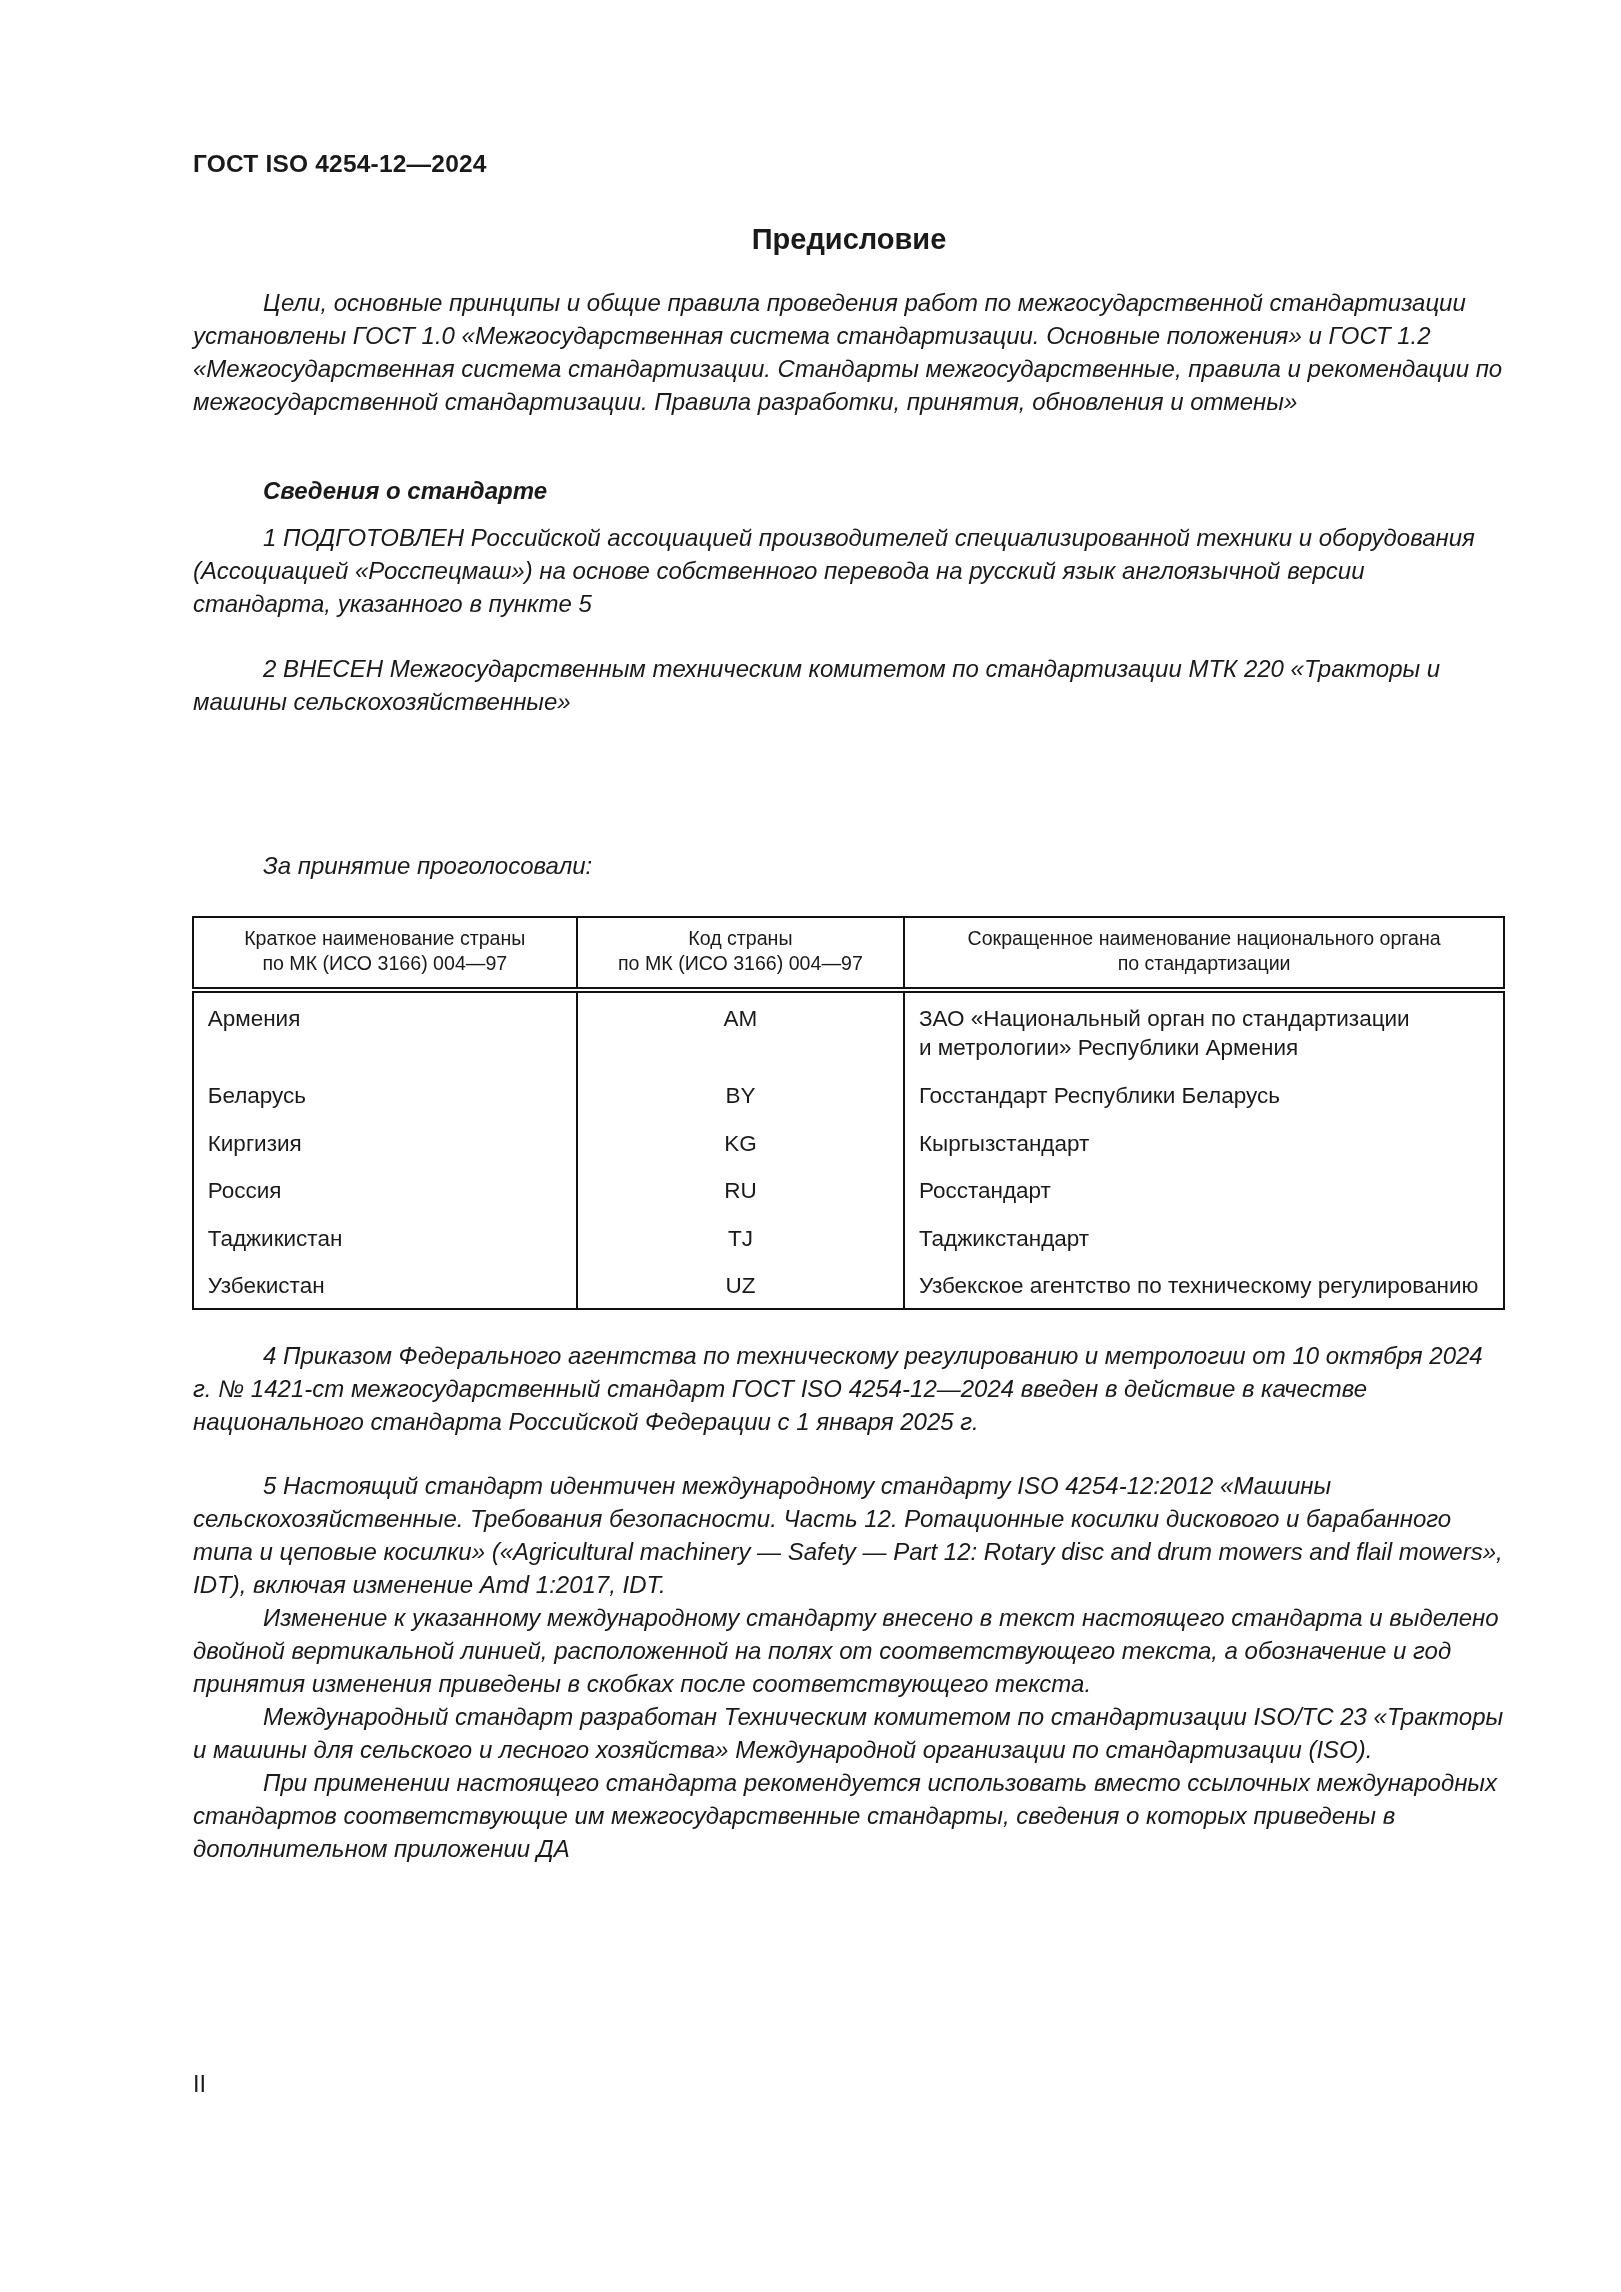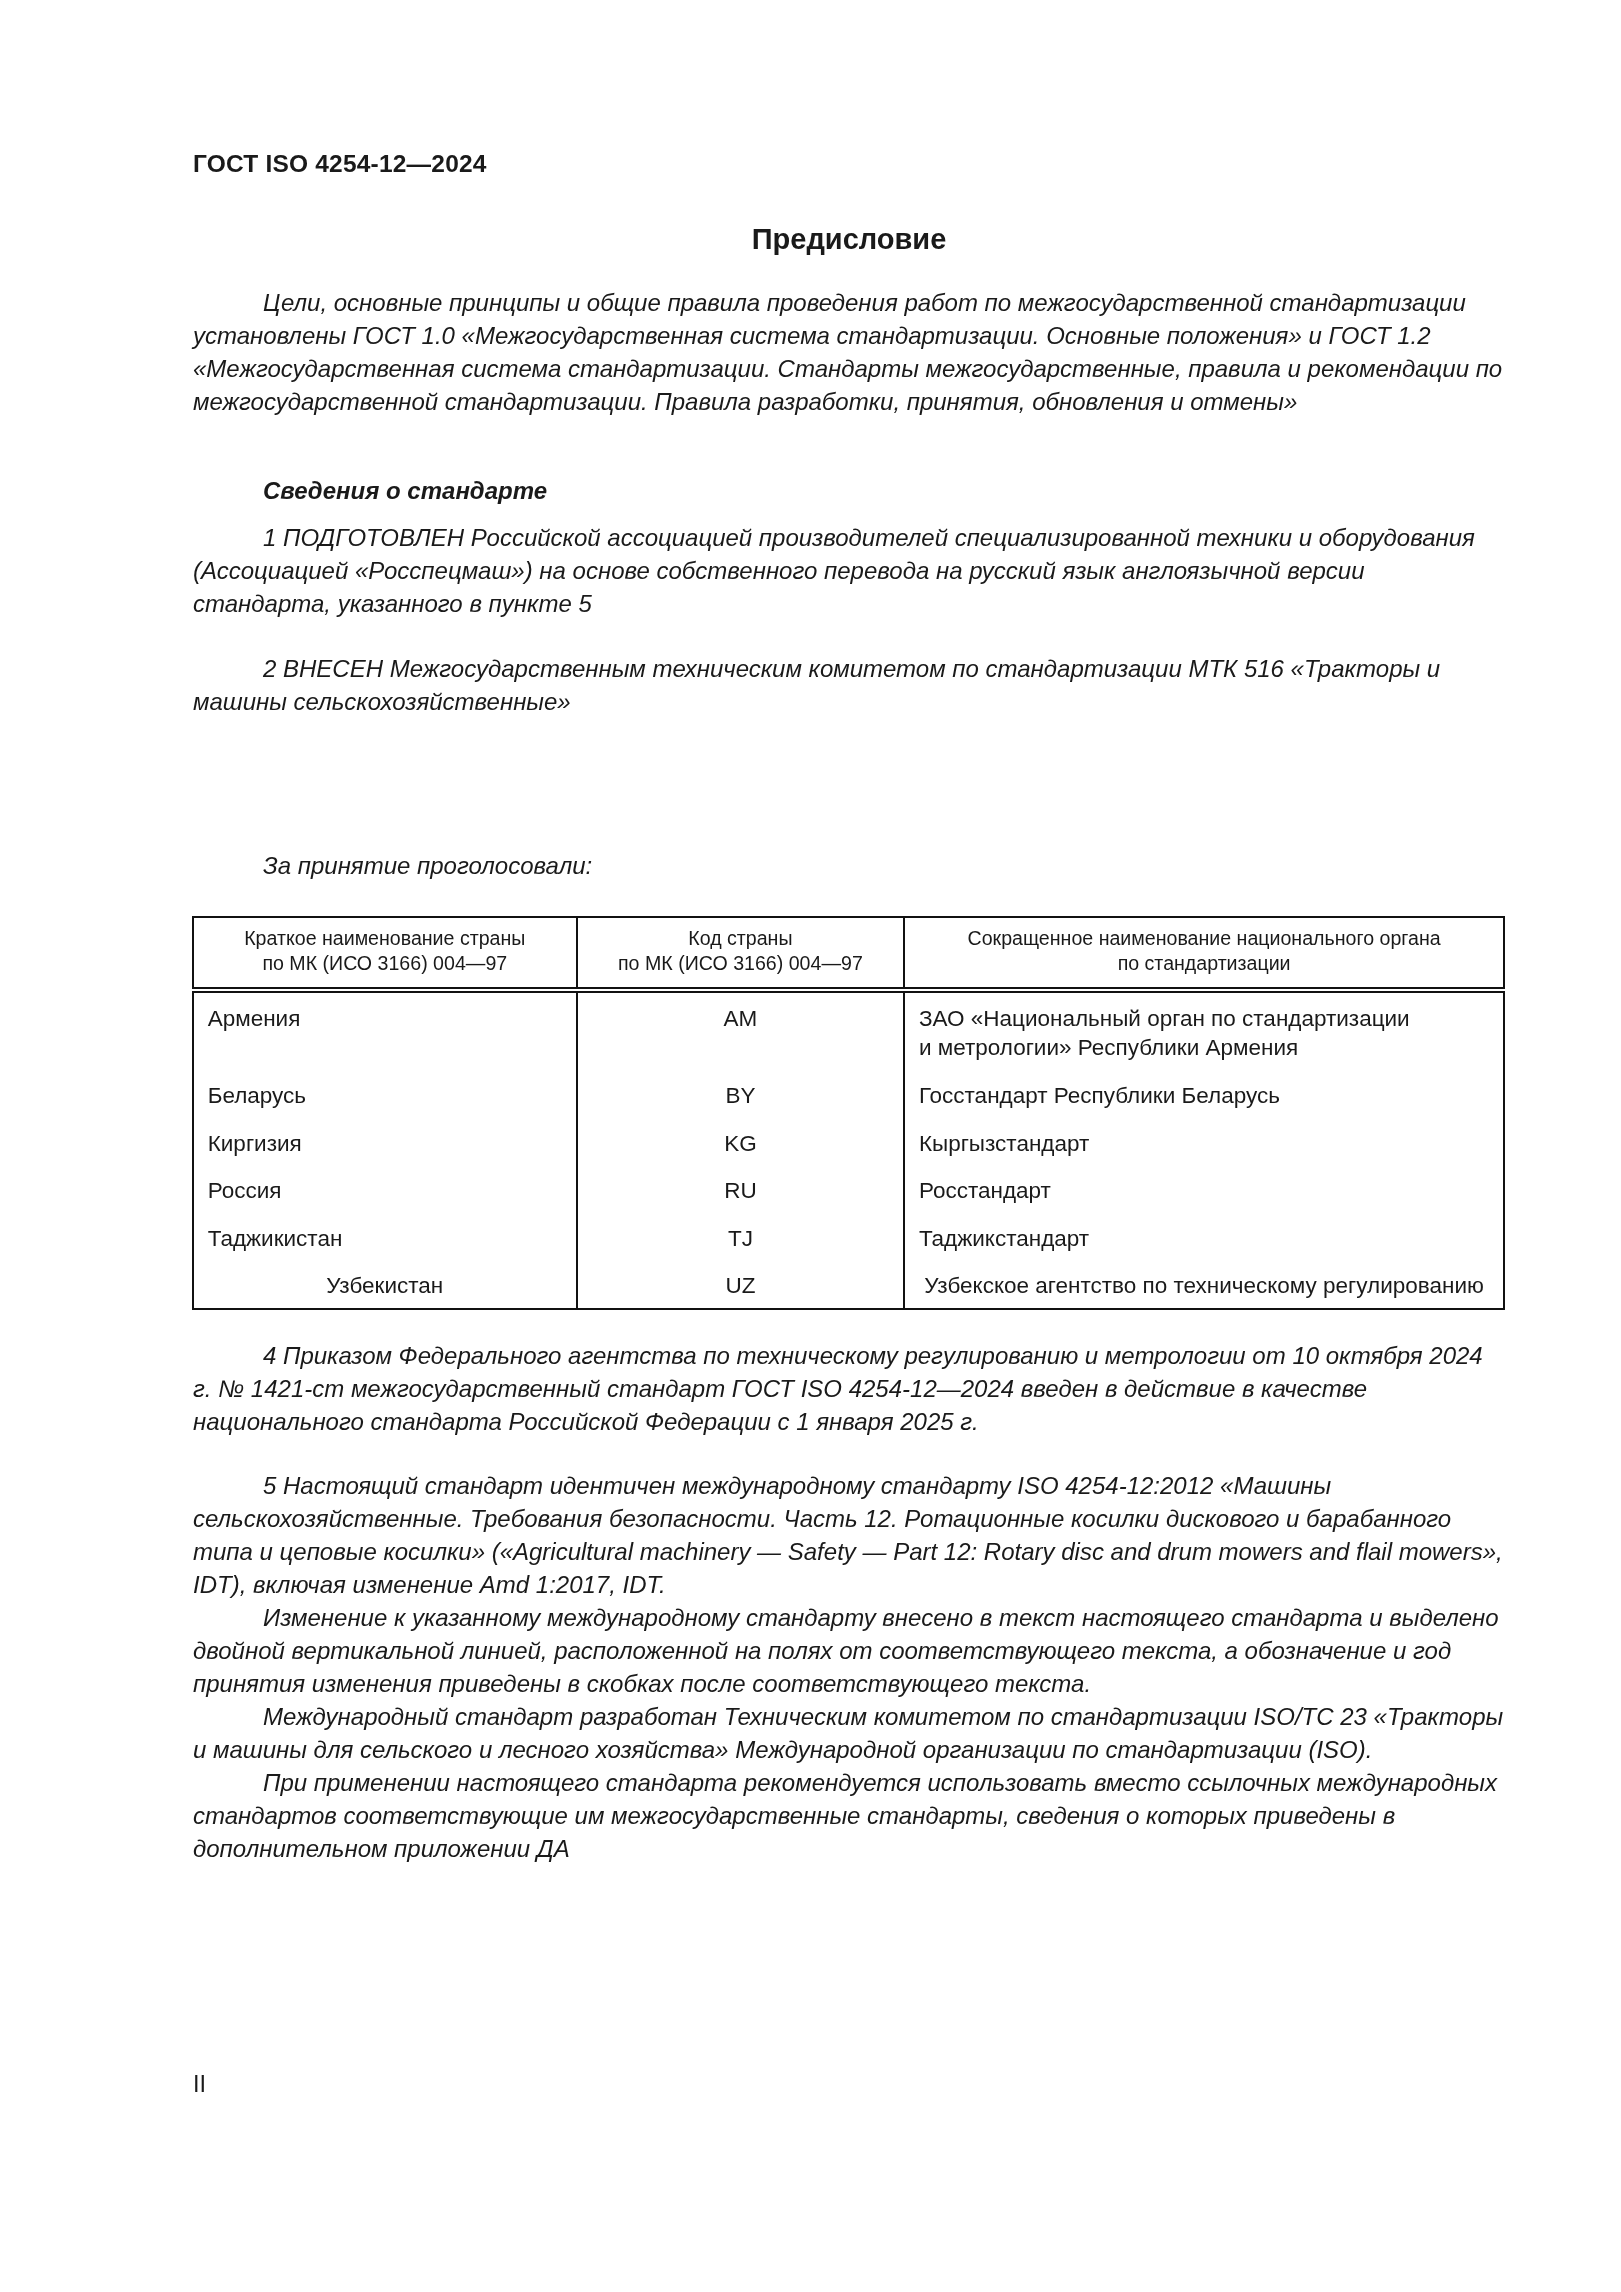--- a/index.html
+++ b/index.html
@@ -18,21 +18,21 @@
                 border: 2.9px solid #111; font-size: 22.5px; }
   table.votes th { font-weight: normal; font-size: 19.6px; line-height: 25.5px; padding: 7.8px 9.8px 9.8px;
                    border-left: 2.9px solid #111; vertical-align: top; text-align: center; height: 51px; }
   table.votes th:first-child { border-left: none; }
   table.votes thead tr { border-bottom: 6.9px double #111; padding-left: 44px; }
   table.votes td { border-left: 2.9px solid #111; padding: 0 13.7px; line-height: 29px; vertical-align: top; }
   table.votes td:first-child { border-left: none; }
   table.votes td.code { text-align: center; }
   table.votes tbody tr td { padding-top: 9.8px; padding-bottom: 8.8px; }
   table.votes tbody tr:first-child td { padding-top: 11.8px; }
-  table.votes tbody tr:last-child td { padding-bottom: 7.8px; text-align: center; }
+  table.votes tbody tr:last-child td { padding-bottom: 7.8px; }
   .col1 { width: 362px; } .col2 { width: 306px; }
   .page-num { position: absolute; left: 193px; top: 2071px; font-size: 23.5px; }
 </style>
 </head>
 <body>
 
 <div class="page">
 
   <div class="doc-code">ГОСТ ISO 4254-12—2024</div>
 
@@ -44,21 +44,21 @@
 
   <div class="text" style="top:474px;">
     <p class="subhead">Сведения о стандарте</p>
   </div>
 
   <div class="text" style="top:521px;">
     <p class="last-left">1  ПОДГОТОВЛЕН Российской ассоциацией производителей специализированной техники и оборудования (Ассоциацией «Росспецмаш») на основе собственного перевода на русский язык англоязычной версии стандарта, указанного в пункте 5</p>
   </div>
 
   <div class="text" style="top:652px;">
-    <p class="last-left">2  ВНЕСЕН Межгосударственным техническим комитетом по стандартизации МТК 516 «Тракторы и машины сельскохозяйственные»</p>
+    <p class="last-left">2  ВНЕСЕН Межгосударственным техническим комитетом по стандартизации МТК 220 «Тракторы и машины сельскохозяйственные»</p>
   </div>
 
 
   <div class="text" style="top:849px;">
     <p>За принятие проголосовали:</p>
   </div>
 
   <table class="votes">
     <thead>
       <tr>

